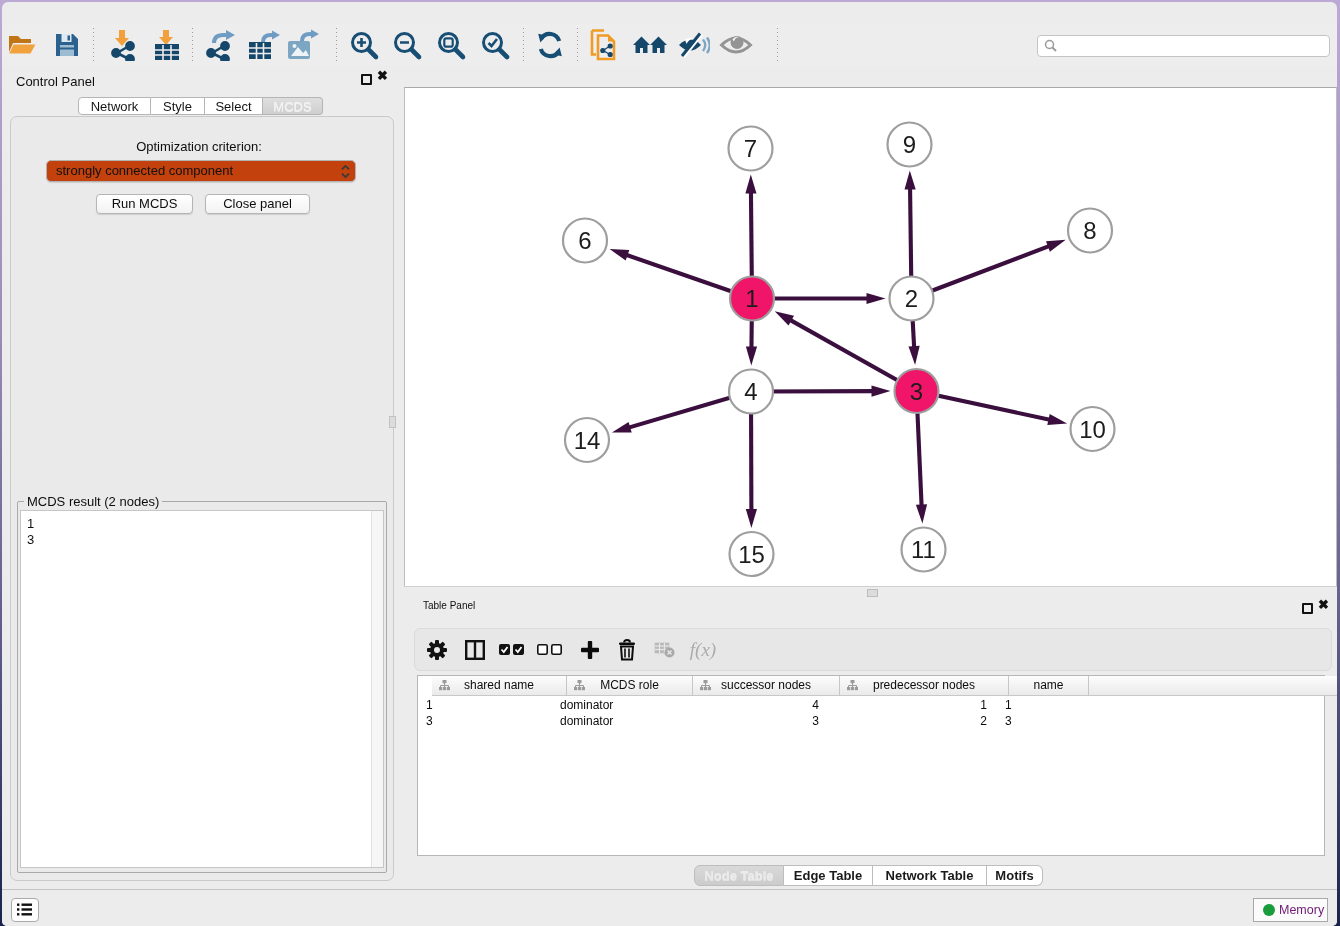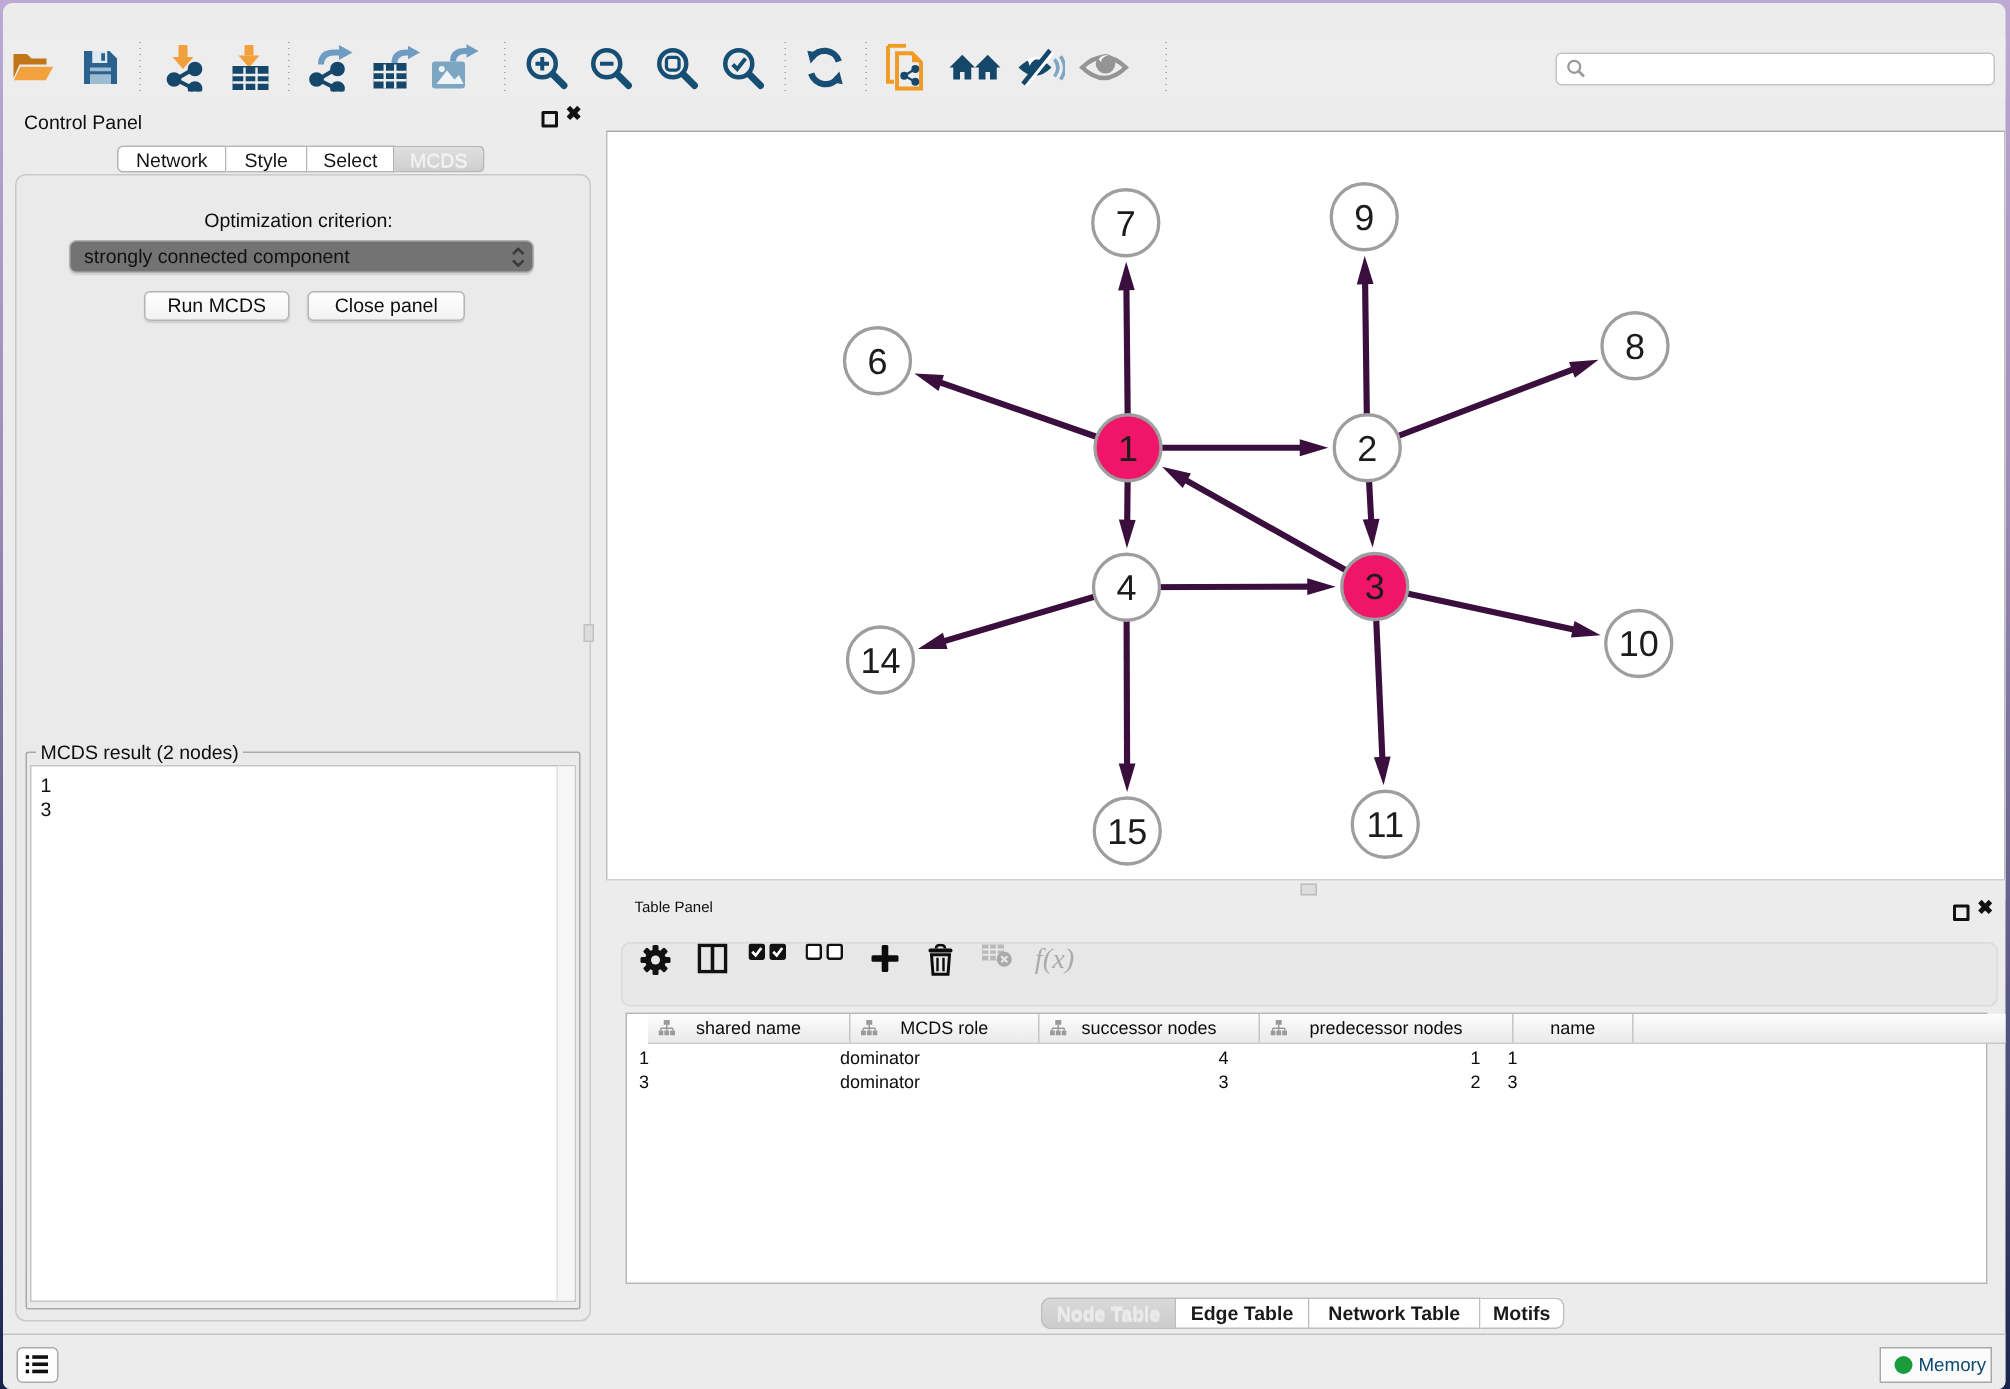--- a/index.html
+++ b/index.html
@@ -19,48 +19,48 @@
 #cptitle{position:absolute;left:14px;top:8px;font-size:13px;color:#0e0e0e}
 #cpsq{position:absolute;left:359px;top:8px;width:7px;height:7px;border:2px solid #111;border-radius:1px}
 #cpx{position:absolute;left:375px;top:2px;font-size:13px;font-weight:bold;color:#111}
 #cptabs{position:absolute;left:76px;top:31px;height:28px;display:flex}
 .tab{box-sizing:border-box;border:1px solid #b5b5b5;border-left:none;background:#fff;font-size:13px;color:#151515;text-align:center;line-height:17px;height:18px}
 .tab.first{border-left:1px solid #b5b5b5;border-radius:4px 0 0 4px}
 .tab.last{border-radius:0 4px 4px 0}
 .tab.sel{background:linear-gradient(#dfdfdf,#cfcfcf);color:#f3f3f3;text-shadow:0 1px 0 rgba(255,255,255,.6)}
 #cppanel{position:absolute;left:8px;top:50px;width:382px;height:763px;border:1px solid #c9c9c9;border-radius:7px;background:#eaeaea}
 #optlabel{position:absolute;left:0;top:73px;width:100%;text-align:center;font-size:13px;color:#0d0d0d}
-#combo{position:absolute;left:44px;top:94px;width:308px;height:20px;background:#737373;border:1px solid #b2b2b2;border-radius:5px;box-shadow:0 1px 1px rgba(0,0,0,.12);font-size:13px;line-height:20px;color:#111}
+#combo{position:absolute;left:44px;top:94px;width:308px;height:20px;background:#c2410c;border:1px solid #b2b2b2;border-radius:5px;box-shadow:0 1px 1px rgba(0,0,0,.12);font-size:13px;line-height:20px;color:#111}
 #combo span{padding-left:9px}
 .btn{position:absolute;top:128px;height:18px;background:linear-gradient(#ffffff,#f2f2f2);border:1px solid #b5b5b5;border-radius:4px;box-shadow:0 1px 1px rgba(0,0,0,.12);font-size:13px;line-height:17px;text-align:center;color:#0d0d0d}
 #groupbox{position:absolute;left:15px;top:435px;width:368px;height:370px;border:1px solid #a9a9a9;border-radius:2px}
 #grouplabel{position:absolute;left:6px;top:-8px;background:#eaeaea;padding:0 3px;font-size:13px;color:#0d0d0d}
 #gbwhite{position:absolute;left:2px;top:8px;right:2px;bottom:4px;background:#fff;border:1px solid #c6c6c6}
 #gbscroll{position:absolute;top:0;right:0;bottom:0;width:11px;background:#f6f6f6;border-left:1px solid #e2e2e2}
 .gbitem{position:absolute;left:6px;font-size:13px;color:#111}
 
 #statusbar{position:absolute;left:0;top:887px;width:100%;height:37px;border-top:1px solid #c3c3c3;background:#ececec}
 #listbtn{position:absolute;left:9px;top:8px;width:26px;height:22px;background:#fdfdfd;border:1px solid #ababab;border-radius:4px}
-#membtn{position:absolute;left:1251px;top:8px;width:73px;height:22px;background:#fbfbfb;border:1px solid #a9a9a9;font-size:12.5px;color:#0c4a6e}
+#membtn{position:absolute;left:1251px;top:8px;width:73px;height:22px;background:#fbfbfb;border:1px solid #a9a9a9;font-size:12.5px;color:#701a75}
 #memdot{position:absolute;left:9px;top:5px;width:12px;height:12px;border-radius:50%;background:#1b9c3c}
 
 #netbar{position:absolute;left:402px;top:63px;width:933px;height:22px;background:linear-gradient(#f5f5f5,#d9d9d9);border:1px solid #b3b3b3;border-bottom:1px solid #a9a9a9;border-radius:4px 4px 0 0;box-sizing:border-box}
 .tl2{position:absolute;top:4px;width:13px;height:13px;border-radius:50%;box-sizing:border-box}
 .tl2 svg{display:block}
 #nettitle{position:absolute;left:0;top:0;width:100%;height:22px;line-height:22px;text-align:center;font-size:13px;font-weight:bold;color:#111}
 #canvas{position:absolute;left:402px;top:85px;width:933px;height:500px;background:#fff;border-left:1px solid #bdbdbd;border-right:1px solid #bdbdbd;border-top:1px solid #a9a9a9;box-sizing:border-box;overflow:hidden}
 #csplit{position:absolute;left:402px;top:584px;width:933px;height:12px;background:#ececec;border-top:1px solid #cfcfcf}
 #chandle{position:absolute;left:463px;top:2px;width:9px;height:6px;background:#dcdcdc;border:1px solid #bdbdbd}
 
 #tp{position:absolute;left:402px;top:596px;width:933px;height:291px}
 #tptitle{position:absolute;left:19px;top:2px;font-size:10px;color:#0e0e0e}
 #tpsq{position:absolute;left:898px;top:5px;width:7px;height:7px;border:2px solid #111;border-radius:1px}
 #tpx{position:absolute;left:914px;top:-1px;font-size:13px;font-weight:bold;color:#111}
 #tptools{position:absolute;left:10px;top:30px;width:916px;height:41px;background:#e7e7e7;border:1px solid #dadada;border-radius:6px}
-.tpicon{position:absolute;top:0;height:41px;display:flex;justify-content:center}
+.tpicon{position:absolute;top:0;height:41px;display:flex;align-items:center;justify-content:center}
 #tbl{position:absolute;left:13px;top:77px;width:908px;height:181px;background:#fff;border:1px solid #b6b6b6;box-sizing:border-box}
 #thead{position:absolute;left:14px;top:0;width:100%;height:20px;background:linear-gradient(#fdfdfd,#eaeaea);border-bottom:1px solid #c8c8c8;box-sizing:border-box}
 .th{position:absolute;top:0;height:19px;border-right:1px solid #c6c6c6;font-size:12px;color:#0c0c0c;line-height:19px;text-align:center;box-sizing:border-box}
 .hic{position:absolute;left:7px;top:4px}
 .td{position:absolute;font-size:12px;color:#0c0c0c;height:16px;line-height:16px}
 
 #btabs{position:absolute;left:290px;top:267px;height:37px;display:flex}
 .btab{box-sizing:border-box;border:1px solid #bdbdbd;border-left:none;background:#fff;font-size:13px;font-weight:bold;color:#1a1a1a;text-align:center;line-height:20px;height:21px}
 .btab.first{border-left:1px solid #bdbdbd;border-radius:6px 0 0 6px}
 .btab.last{border-radius:0 6px 6px 0}

